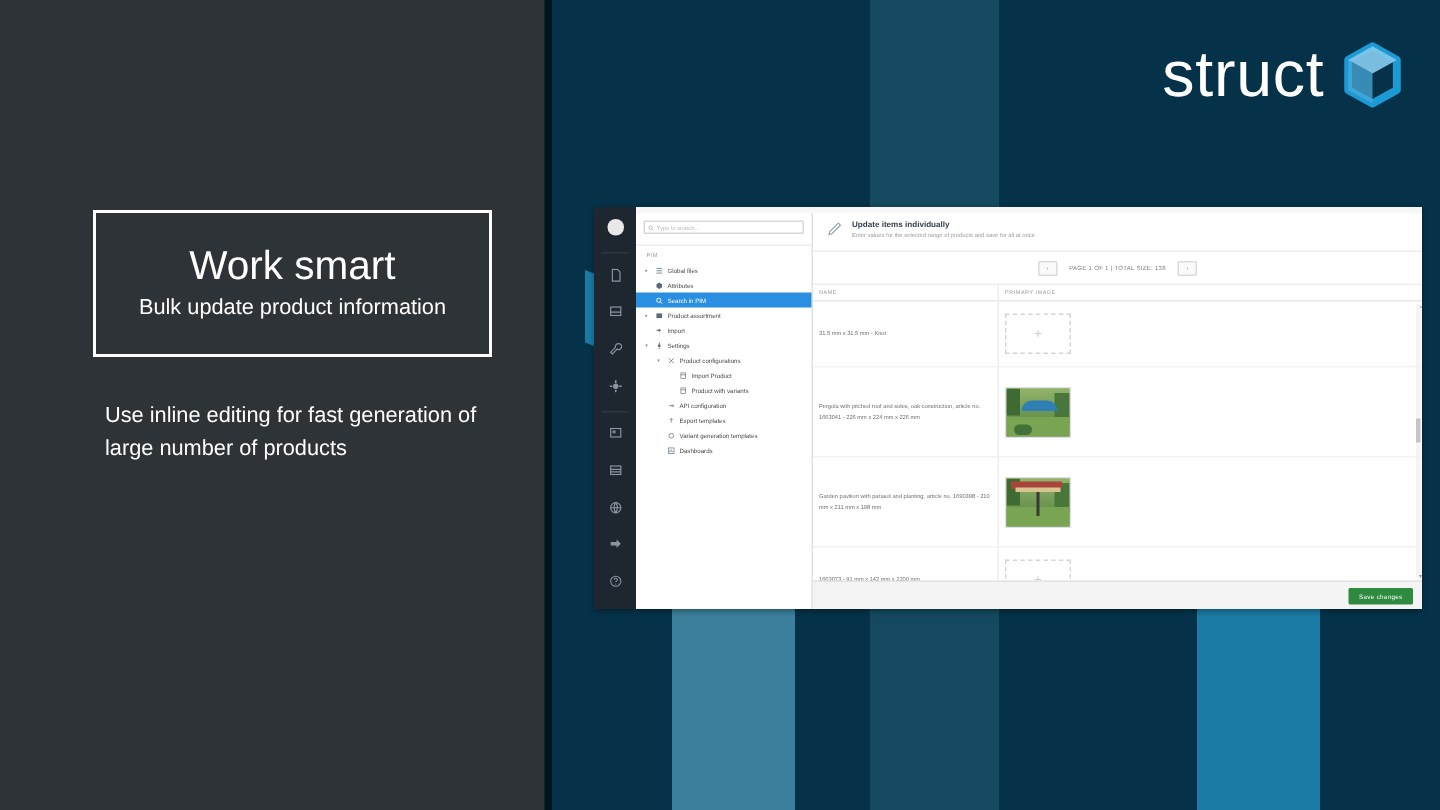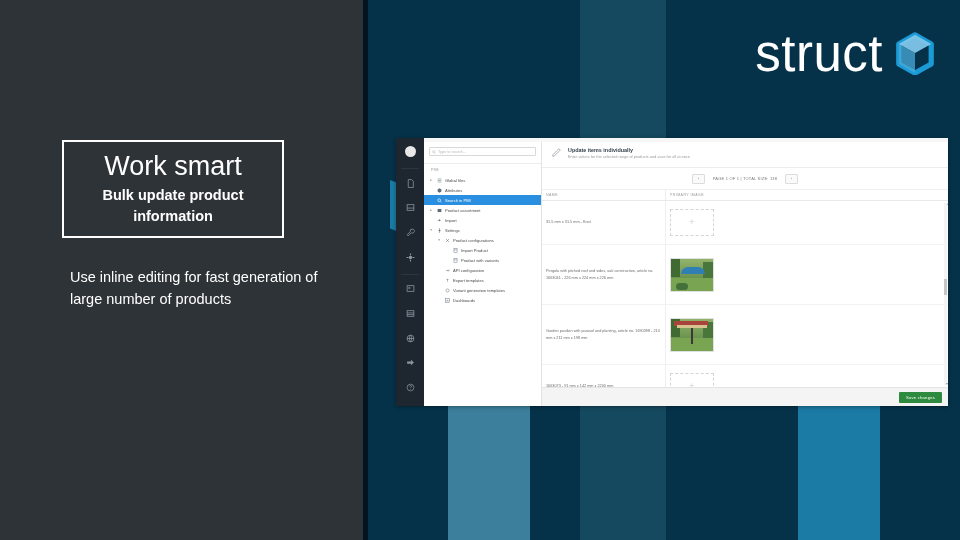--- a/index.html
+++ b/index.html
@@ -62,40 +62,40 @@
     background: #1b7ba5;
     clip-path: polygon(0 52px, 100% 0, 100% 100%, 0 100%);
   }
 
   
   .logo {
     position: absolute; right: 24px; top: 28px;
     display: flex; align-items: center; gap: 11px;
   }
   .logo-word {
-    color: #ffffff; font-size: 51px; letter-spacing: 0.5px;
+    color: #ffffff; font-size: 43px; letter-spacing: 0.5px;
     font-weight: 300; line-height: 1; margin-left: 48px;
   }
   .logo-mark { width: 42px; height: 44px; }
 
   
   .title-box {
     position: absolute; left: 62px; top: 140px;
-    width: 222px; height: 98px;
+    width: 266px; height: 98px;
     border: 2px solid #ffffff;
     display: flex; flex-direction: column;
     align-items: center; justify-content: center;
     text-align: center;
   }
   .title-main {
     color: #ffffff; font-size: 27px; font-weight: 400;
     line-height: 1.15; margin-bottom: 2px;
   }
   .title-sub {
-    color: #ffffff; font-size: 14.5px; font-weight: 700;
+    color: #ffffff; font-size: 14.5px; font-weight: 400;
     line-height: 1.45;
   }
   .body-text {
     position: absolute; left: 70px; top: 266px; width: 258px;
     color: #ffffff; font-size: 14.5px; line-height: 1.55;
   }
 
   
   .shot {
     position: absolute; left: 396px; top: 138px;

